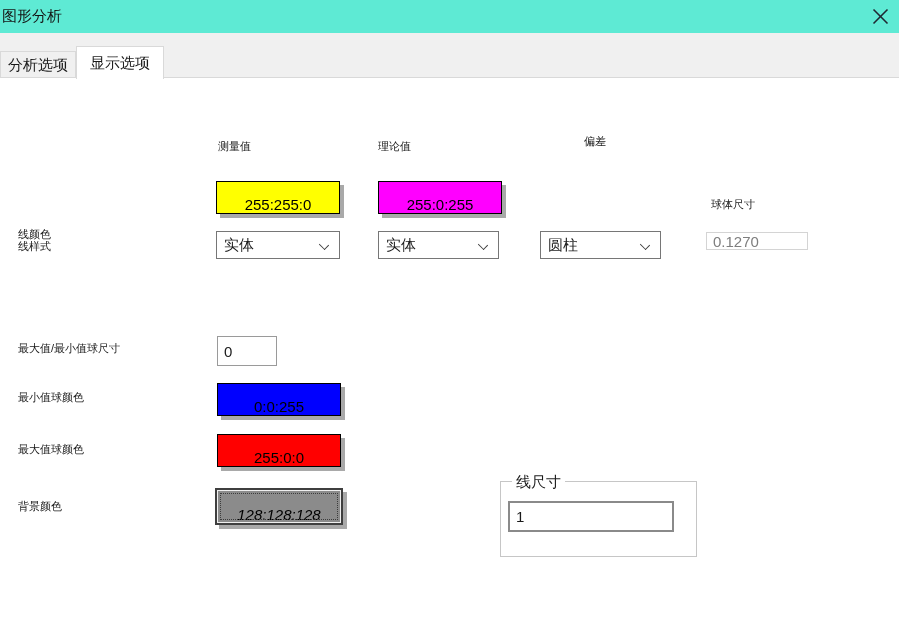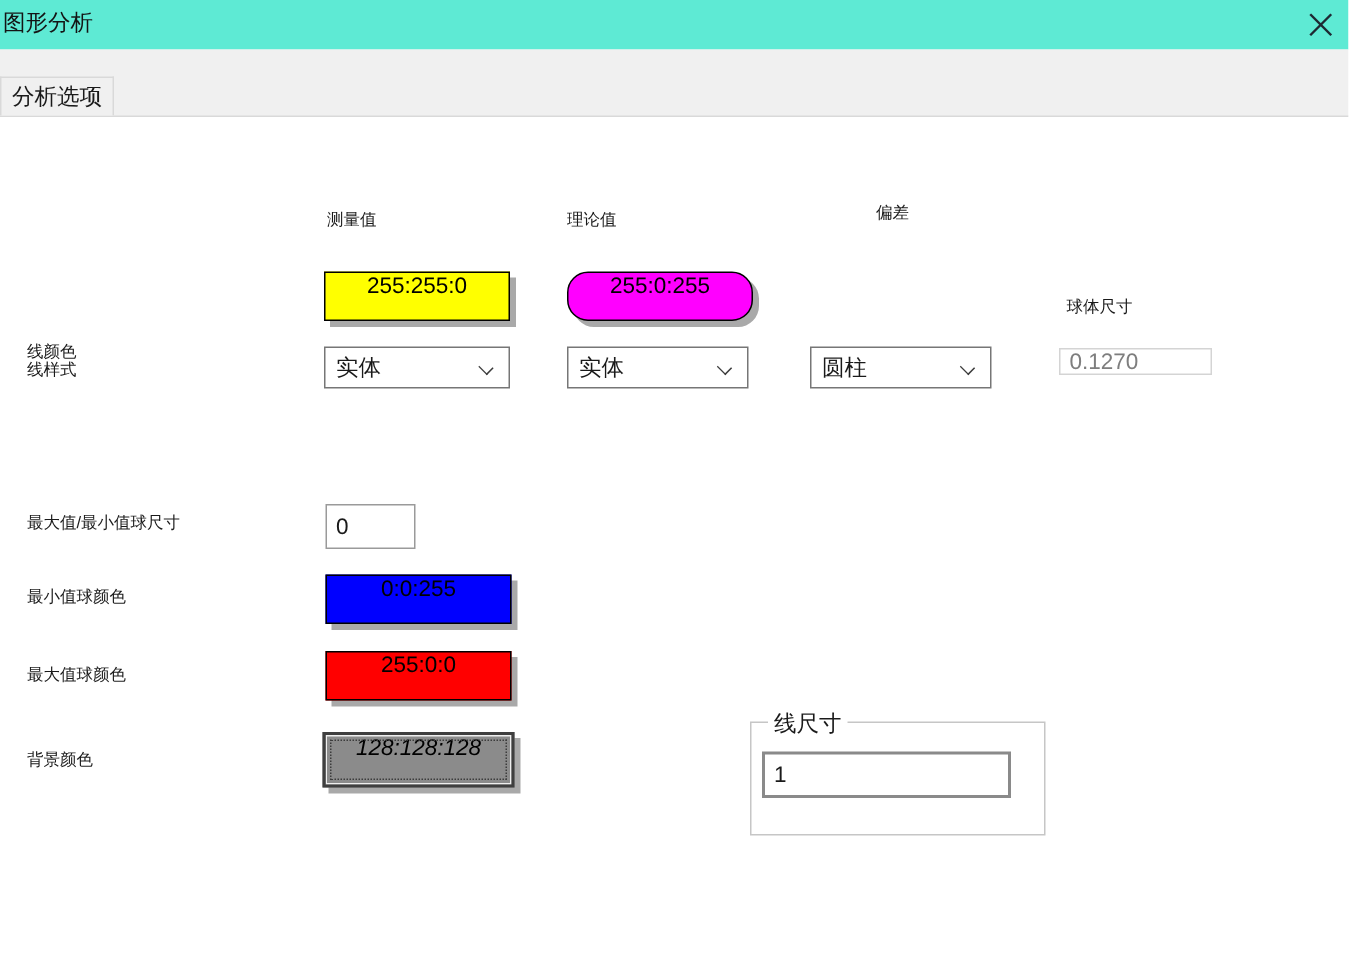--- a/index.html
+++ b/index.html
@@ -54,21 +54,21 @@
   }
 
   
   .lbl { position: absolute; font-size: 11px; color: #1a1a1a; white-space: nowrap; }
 
   
   .color-btn {
     position: absolute; width: 124px; height: 33px;
     border: 1px solid #000000;
     box-shadow: 4px 4px 0 0 #a9a9a9;
-    display: flex; align-items: flex-start; justify-content: center;
+    display: flex; align-items: flex-end; justify-content: center;
     font-size: 15px; color: #000000; cursor: pointer; white-space: nowrap;
   }
   .color-btn.focused {
     width: 128px; height: 37px;
     border: 2px solid #3f3f3f;
     box-shadow: 4px 4px 0 0 #a9a9a9, inset 0 0 0 1px #efefef;
     outline: none;
   }
   .color-btn.focused .focus-rect {
     position: absolute; inset: 3px; border: 1px dotted #3c3c3c; pointer-events: none;
@@ -118,32 +118,33 @@
           <line x1="1.5" y1="1.5" x2="15.5" y2="15.5" stroke="#1e2832" stroke-width="1.6"></line>
           <line x1="15.5" y1="1.5" x2="1.5" y2="15.5" stroke="#1e2832" stroke-width="1.6"></line>
         </svg>
       </span>
     </div>
   </div>
 
   <div class="tabstrip"></div>
   <div class="tabstrip-line"></div>
   <div class="tab inactive">分析选项</div>
+  <div class="tab active">显示选项</div>
 
   <div class="content"></div>
 
   <div class="lbl" style="left:218px; top:139px;">测量值</div>
   <div class="lbl" style="left:378px; top:139px;">理论值</div>
   <div class="lbl" style="left:584px; top:134px;">偏差</div>
 
   <div class="lbl" style="left:18px; top:187px;margin-top:40px;">线颜色</div>
   <button class="color-btn" style="left: 216px; top: 181px; background-color: rgb(255, 255, 0);">
     <span>255:255:0</span>
   </button>
-  <button class="color-btn" style="left: 378px; top: 181px; background-color: rgb(255, 0, 255); border-radius: 14px;">
+  <button class="color-btn" style="left: 378px; top: 181px; background-color: rgb(255, 0, 255);">
     <span>255:0:255</span>
   </button>
 
   <div class="lbl" style="left:711px; top:197px;">球体尺寸</div>
 
   <div class="lbl" style="left:18px; top:239px;">线样式</div>
   <div class="combo" style="left:216px; top:231px; width:124px;">
     <span>实体</span>
     <span class="chevron"></span>
   </div>

